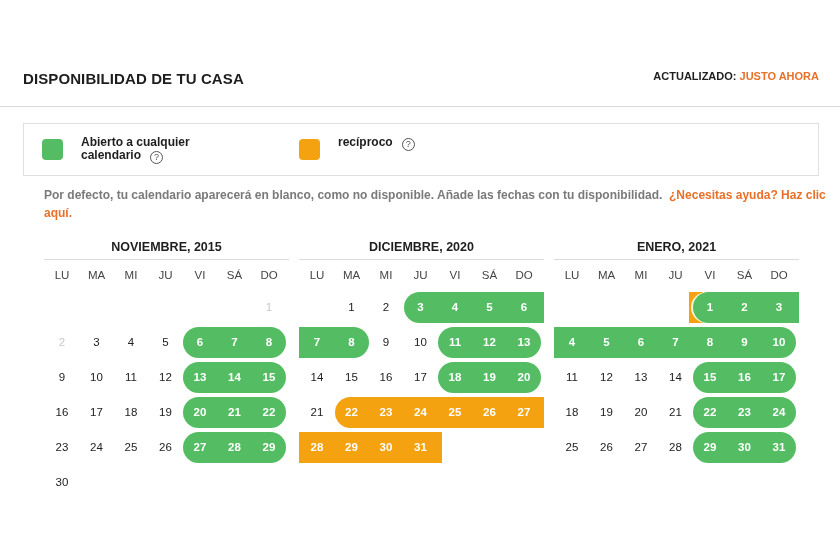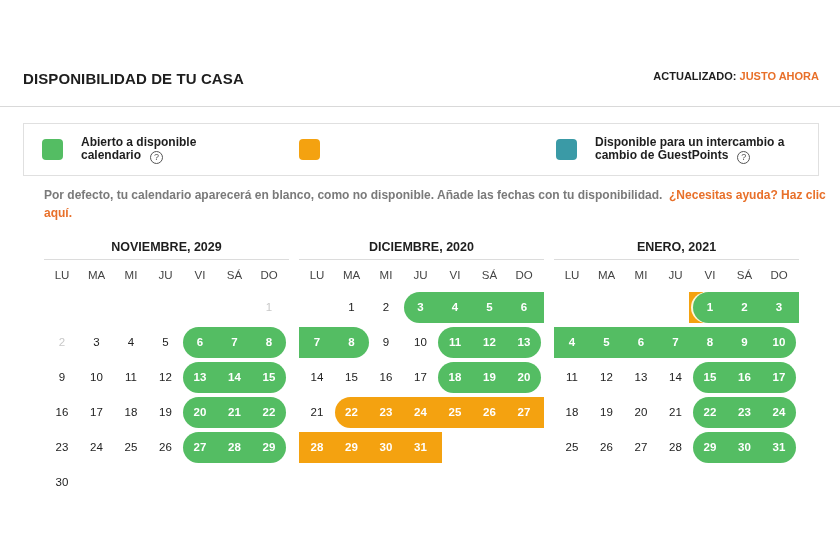--- a/index.html
+++ b/index.html
@@ -38,45 +38,39 @@
   <div class="updated">
     <span>ACTUALIZADO:</span>
     <span class="val">JUSTO AHORA</span>
   </div>
 </div>
 
 <div class="legend">
   <div class="legend-item" style="left:18px;">
     <div class="swatch" style="background:#54bd63;"></div>
     <div class="legend-text">
-      <div>Abierto a disponible</div>
+      <div>Abierto a cualquier</div>
       <div><span>calendario</span><span class="help">?</span></div>
     </div>
   </div>
   <div class="legend-item" style="left:275px;">
     <div class="swatch" style="background:#f4a210;"></div>
     <div class="legend-text">
-    </div>
-  </div>
-  <div class="legend-item" style="left:532px;">
-    <div class="swatch" style="background:#3a9aa6;"></div>
-    <div class="legend-text">
-      <div>Disponible para un intercambio a</div>
-      <div><span>cambio de GuestPoints</span><span class="help">?</span></div>
+      <div><span>recíproco</span><span class="help">?</span></div>
     </div>
   </div>
 </div>
 
 <div class="note">
   <span>Por defecto, tu calendario aparecerá en blanco, como no disponible. Añade las fechas con tu disponibilidad.</span>&nbsp;
   <span class="link"><span>¿Necesitas ayuda? Haz clic</span><br><span>aquí.</span></span>
 </div>
 
 <div class="month" id="m0" style="left:44px;">
-  <div class="month-title">NOVIEMBRE, 2029</div>
+  <div class="month-title">NOVIEMBRE, 2015</div>
   <div class="dow">
       <span style="left: 1px;">LU</span>
       <span style="left: 35.5px;">MA</span>
       <span style="left: 70px;">MI</span>
       <span style="left: 104.5px;">JU</span>
       <span style="left: 139px;">VI</span>
       <span style="left: 173.5px;">SÁ</span>
       <span style="left: 208px;">DO</span>
     </div>
   <div class="grid">

